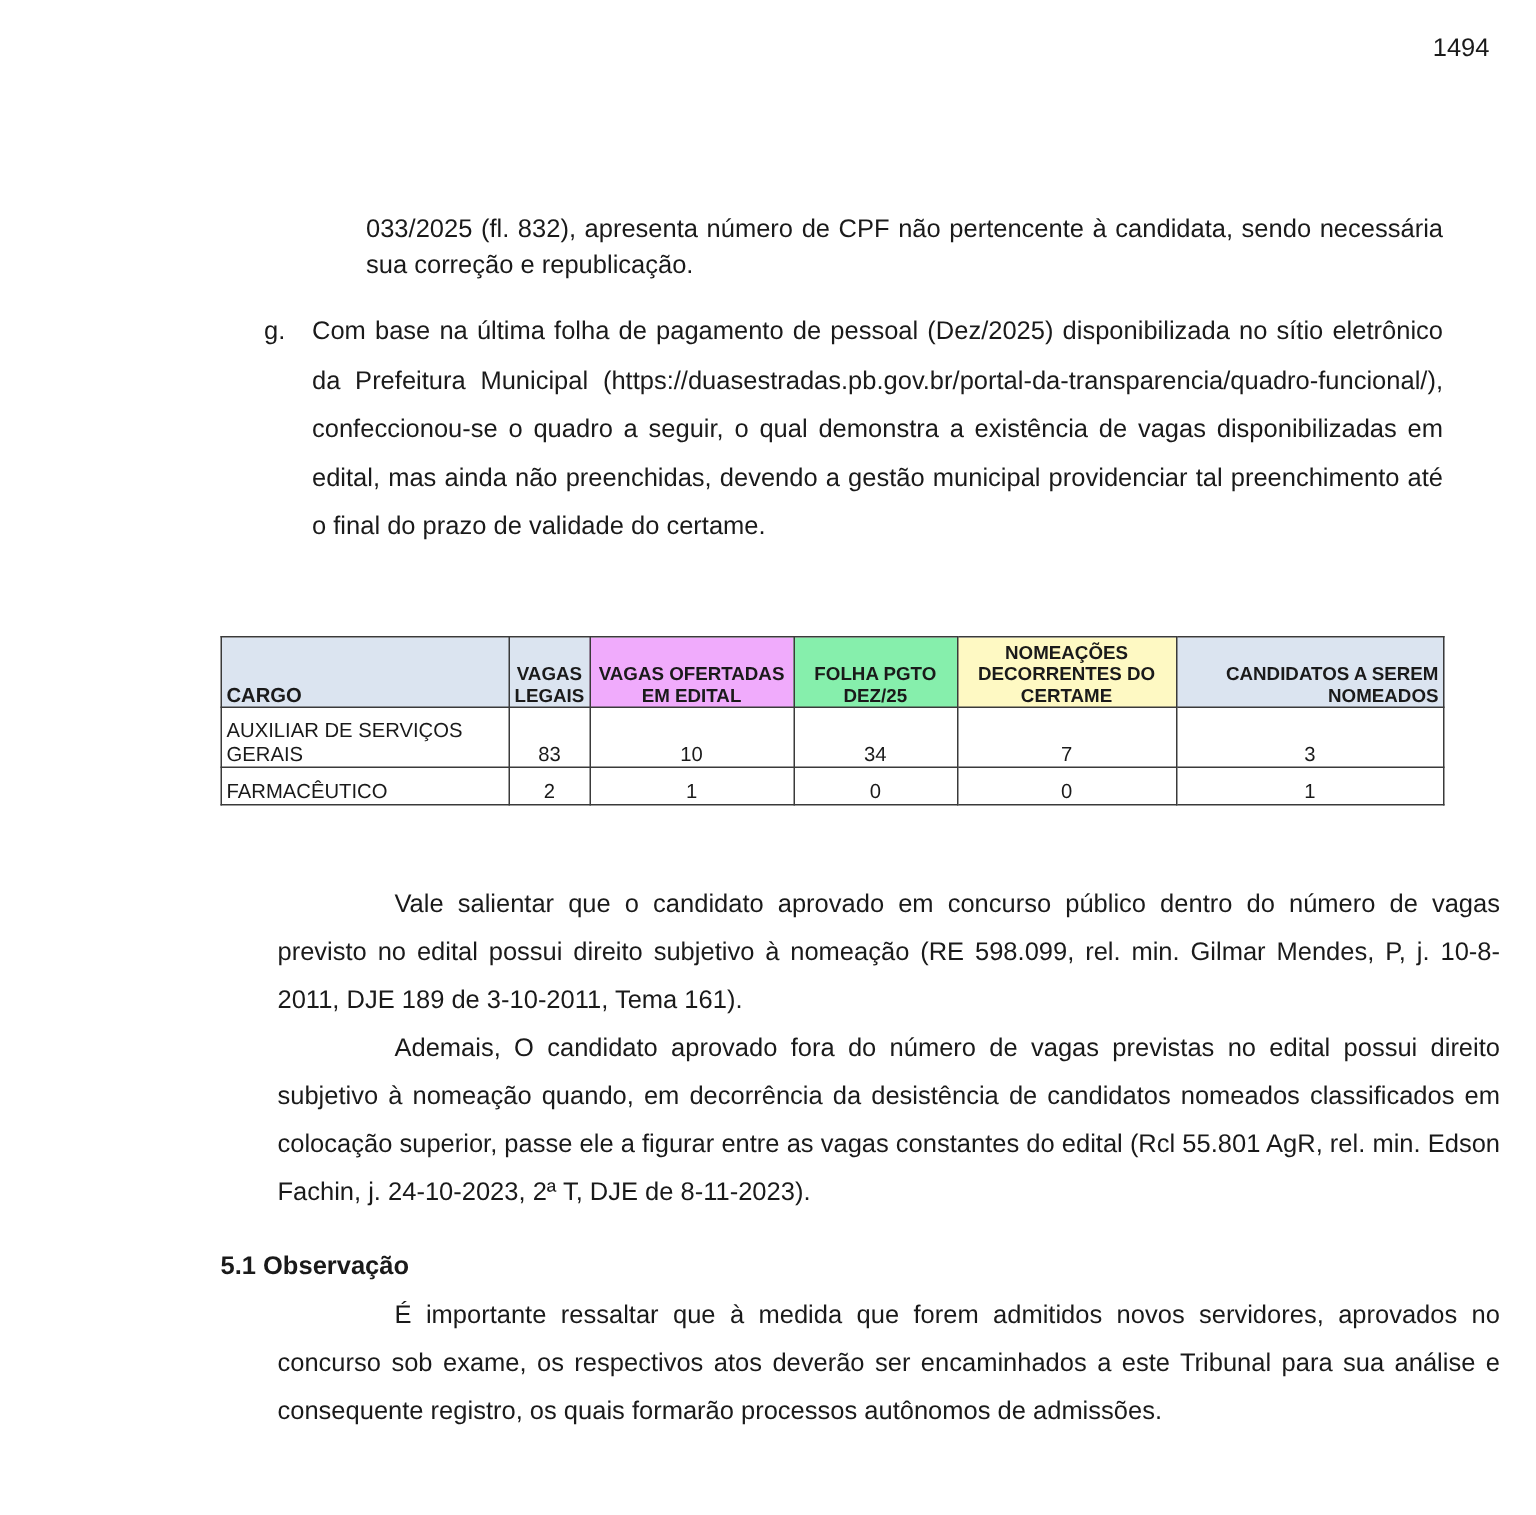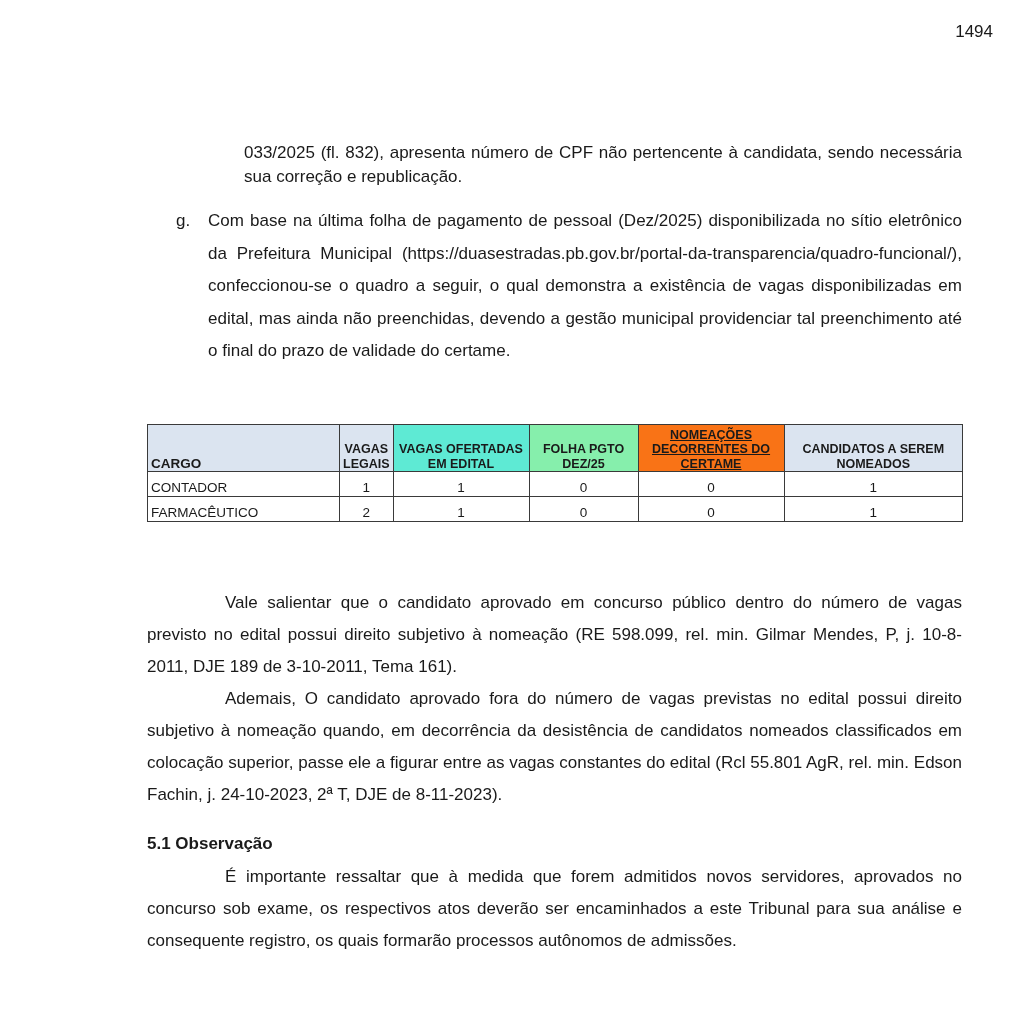--- a/index.html
+++ b/index.html
@@ -10,54 +10,54 @@
   .list-item { position:absolute; left:176px; top:205px; width:786px; font-size:17px; line-height:32.5px; }
   .list-item .marker { position:absolute; left:0; top:0; }
   .list-item .text { margin-left:32px; text-align:justify; }
   table.data { position:absolute; left:147px; top:424px; width:816px; border-collapse:collapse; font-size:13.5px; }
   table.data th, table.data td { border:1px solid #3a3a3a; padding:0 3px; }
   table.data th { background:#dbe4f0; font-weight:bold; font-size:12.5px; line-height:14.5px; text-align:center; vertical-align:bottom; height:46px; }
   table.data th.cargo { text-align:left; font-size:13.5px; }
   table.data td { text-align:center; vertical-align:bottom; line-height:16px; height:24px; }
   table.data td.cargo { text-align:left; }
   .body-text { position:absolute; left:147px; width:815px; font-size:17px; line-height:32px; text-align:justify; }
-  .indent { text-indent:78px; }
+  .indent { text-indent:78px;margin-left:38px; }
   .heading { position:absolute; left:147px; top:834px; font-size:17px; font-weight:bold; }
 </style>
 </head>
 <body>
 
 <div class="page-number">1494</div>
 
 <div class="para p-cont">033/2025 (fl. 832), apresenta número de CPF não pertencente à candidata, sendo necessária sua correção e republicação.</div>
 
 <div class="list-item">
   <span class="marker">g.</span>
   <div class="text">Com base na última folha de pagamento de pessoal (Dez/2025) disponibilizada no sítio eletrônico da Prefeitura Municipal (https://duasestradas.pb.gov.br/portal-da-transparencia/quadro-funcional/), confeccionou-se o quadro a seguir, o qual demonstra a existência de vagas disponibilizadas em edital, mas ainda não preenchidas, devendo a gestão municipal providenciar tal preenchimento até o final do prazo de validade do certame.</div>
 </div>
 
 <table class="data">
   <thead>
     <tr>
       <th class="cargo" style="width: 185px; background: rgb(219, 228, 240);">CARGO</th>
       <th style="width: 39px; background: rgb(219, 228, 240);">VAGAS LEGAIS</th>
-      <th style="width: 129px; background: #5eead4;">VAGAS OFERTADAS EM EDITAL</th>
+      <th style="width: 129px; background: #f0abfc;">VAGAS OFERTADAS EM EDITAL</th>
       <th style="width: 102px; background: #86efac; margin-left: 40px;">FOLHA PGTO DEZ/25</th>
-      <th style="width: 139px; background: #f97316; text-decoration: underline;">NOMEAÇÕES DECORRENTES DO CERTAME</th>
-      <th style="background: rgb(219, 228, 240);">CANDIDATOS A SEREM NOMEADOS</th>
+      <th style="width: 139px; background: #fef9c3;">NOMEAÇÕES DECORRENTES DO CERTAME</th>
+      <th style="background: rgb(219, 228, 240); text-align: right;">CANDIDATOS A SEREM NOMEADOS</th>
     </tr>
   </thead>
   <tbody>
-    <tr>
-      <td class="cargo">CONTADOR</td>
-      <td>1</td>
-      <td>1</td>
-      <td>0</td>
-      <td>0</td>
-      <td>1</td>
+    <tr style="height:40px">
+      <td class="cargo">AUXILIAR DE SERVIÇOS GERAIS</td>
+      <td>83</td>
+      <td>10</td>
+      <td>34</td>
+      <td>7</td>
+      <td>3</td>
     </tr>
     <tr>
       <td class="cargo">FARMACÊUTICO</td>
       <td>2</td>
       <td>1</td>
       <td>0</td>
       <td>0</td>
       <td>1</td>
     </tr>
   </tbody>

